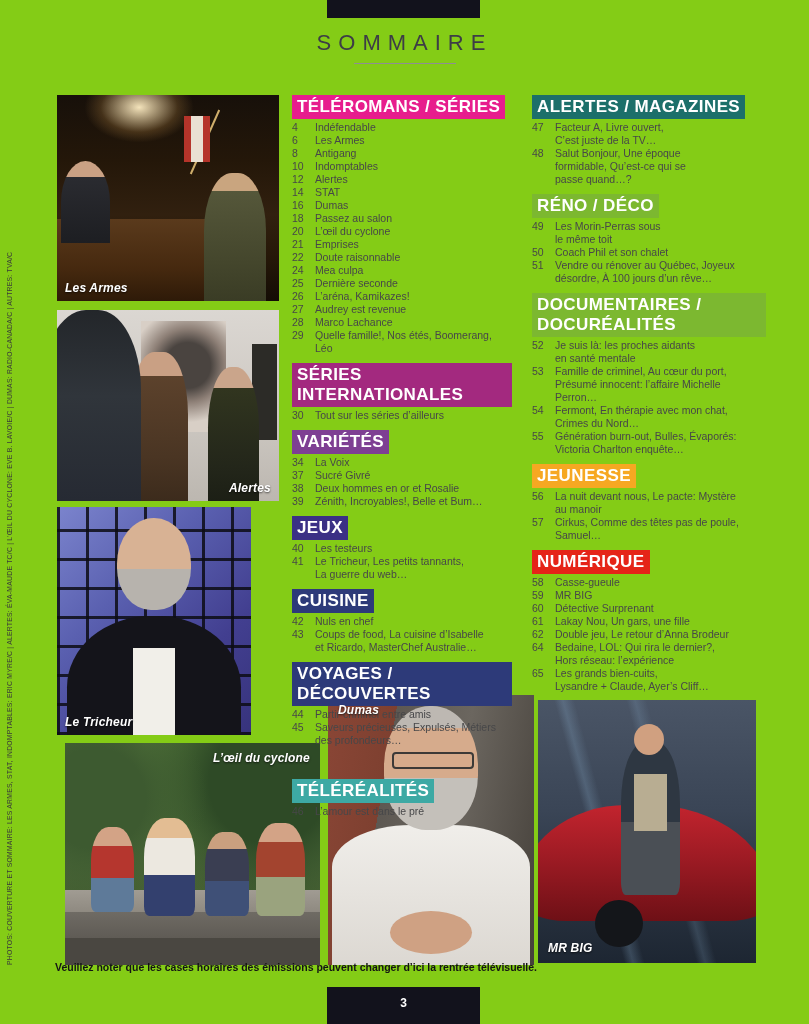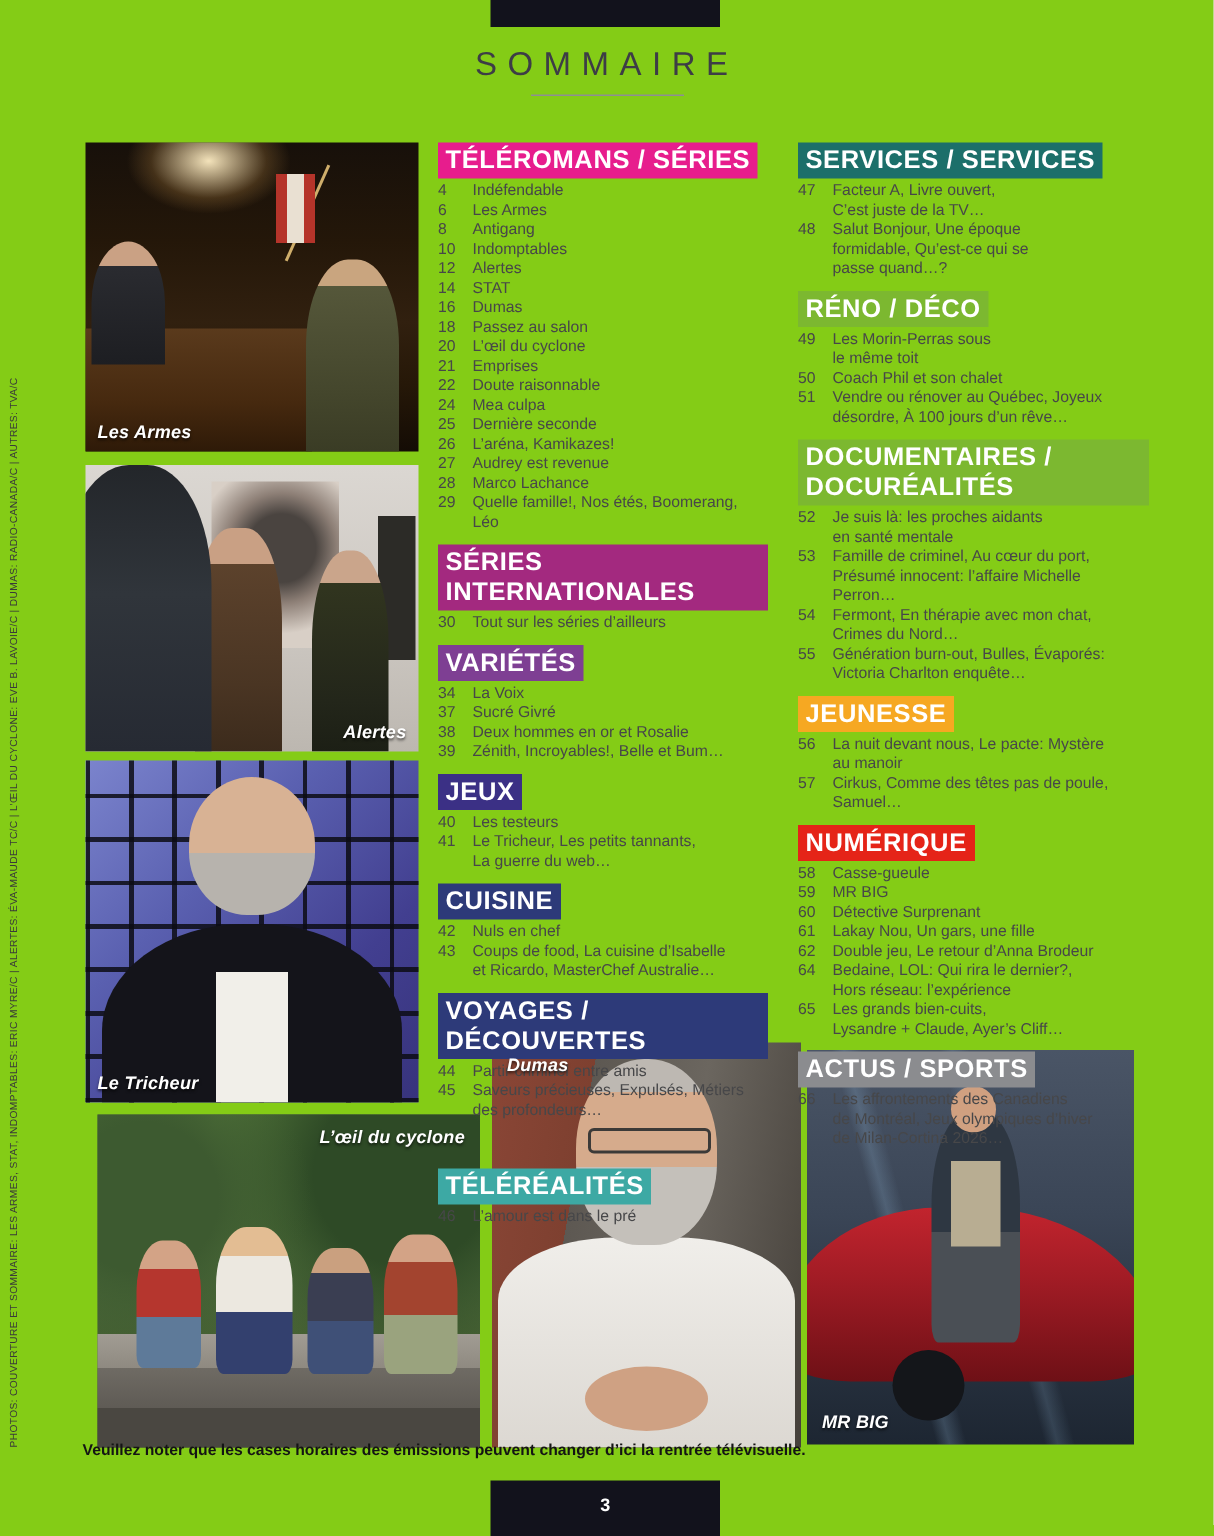--- a/index.html
+++ b/index.html
@@ -55,21 +55,21 @@
   .ph-alertes .poster{left:38%;top:6%;width:38%;height:58%;
     background:radial-gradient(circle at 55% 40%, #4a4440 0 28%, #8d7f76 45%, #d8cfc6 70%);}
   .ph-alertes .poster2{right:1%;top:18%;width:11%;height:50%;background:#2c2b27;}
   .ph-alertes .silhouette{left:-8%;bottom:0;width:46%;height:100%;border-radius:46% 42% 0 0;
     background:linear-gradient(180deg,#23262a,#30353b 45%,#262a33);}
   .ph-alertes .man{left:33%;top:22%;width:26%;height:78%;border-radius:42% 42% 0 0;
     background:linear-gradient(180deg,#c9a084 0 16%,#5c422c 16%,#4a3523 70%,#3c2b1c);}
   .ph-alertes .officer{right:9%;top:30%;width:23%;height:70%;border-radius:45% 45% 0 0;
     background:linear-gradient(180deg,#caa58b 0 16%,#31351f 16%,#23261a 75%,#1c1f15);}
 
-  .ph-tricheur{left:57px;top:507px;width:222px;height:228px;
+  .ph-tricheur{left:57px;top:507px;width:194px;height:228px;
     background:
       repeating-linear-gradient(0deg, rgba(12,12,20,.85) 0 3px, transparent 3px 29px),
       repeating-linear-gradient(90deg, rgba(12,12,20,.85) 0 3px, transparent 3px 29px),
       linear-gradient(135deg,#7b84cd 0%,#5a60b0 35%,#423f90 70%,#37337c 100%);}
   .ph-tricheur .suit{left:5%;bottom:0;width:90%;height:52%;border-radius:48% 48% 0 0/60% 60% 0 0;
     background:#14141a;}
   .ph-tricheur .shirt{left:39%;bottom:0;width:22%;height:38%;background:#f1efe9;}
   .ph-tricheur .head{left:31%;top:5%;width:38%;height:40%;border-radius:50% 50% 46% 46%;
     background:linear-gradient(180deg,#d8b294 0 55%,#b7b3ad 55% 100%);}
 
@@ -275,21 +275,21 @@
           <span class="toc-num">45</span>
           <span class="toc-title">Saveurs précieuses, Expulsés, Métiers
 des profondeurs…</span>
         </div></div>
       <div class="toc-section"><div class="toc-header" style="background: rgb(61, 169, 164); margin-top: 24px;">TÉLÉRÉALITÉS</div><div class="toc-row">
           <span class="toc-num">46</span>
           <span class="toc-title">L’amour est dans le pré</span>
         </div></div>
     </div>
   <div class="toc-col right">
-      <div class="toc-section"><div class="toc-header" style="background: rgb(28, 111, 106);">SERVICES / SERVICES</div><div class="toc-row">
+      <div class="toc-section"><div class="toc-header" style="background: rgb(28, 111, 106);">ALERTES / MAGAZINES</div><div class="toc-row">
           <span class="toc-num">47</span>
           <span class="toc-title">Facteur A, Livre ouvert,
 C’est juste de la TV…</span>
         </div><div class="toc-row">
           <span class="toc-num">48</span>
           <span class="toc-title">Salut Bonjour, Une époque
 formidable, Qu’est-ce qui se
 passe quand…?</span>
         </div></div>
       <div class="toc-section"><div class="toc-header" style="background: rgb(124, 184, 48);">RÉNO / DÉCO</div><div class="toc-row">
@@ -348,26 +348,20 @@
           <span class="toc-title">Double jeu, Le retour d’Anna Brodeur</span>
         </div><div class="toc-row">
           <span class="toc-num">64</span>
           <span class="toc-title">Bedaine, LOL: Qui rira le dernier?,
 Hors réseau: l’expérience</span>
         </div><div class="toc-row">
           <span class="toc-num">65</span>
           <span class="toc-title">Les grands bien-cuits,
 Lysandre + Claude, Ayer’s Cliff…</span>
         </div></div>
-      <div class="toc-section"><div class="toc-header" style="background: rgb(139, 140, 143);">ACTUS / SPORTS</div><div class="toc-row">
-          <span class="toc-num">66</span>
-          <span class="toc-title">Les affrontements des Canadiens
-de Montréal, Jeux olympiques d’hiver
-de Milan-Cortina 2026…</span>
-        </div></div>
     </div>
 
   <div class="footer-note">Veuillez noter que les cases horaires des émissions peuvent changer d’ici la rentrée télévisuelle.</div>
 
   <div class="bottombar">
     <span>3</span>
   </div>
 
 </div>
 

